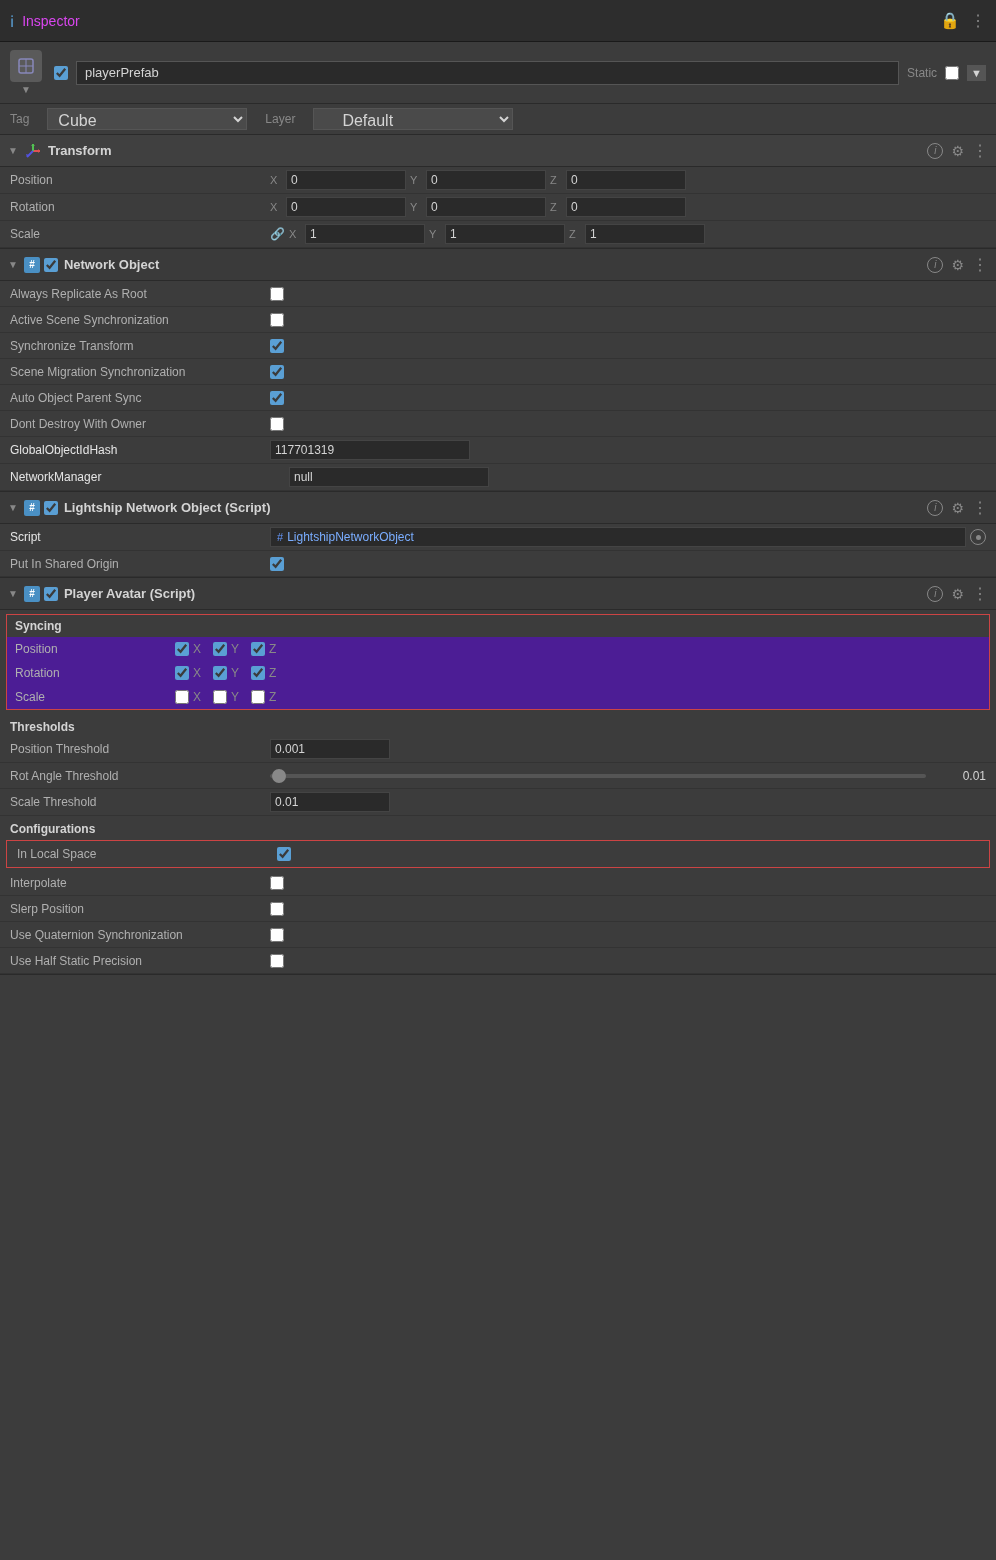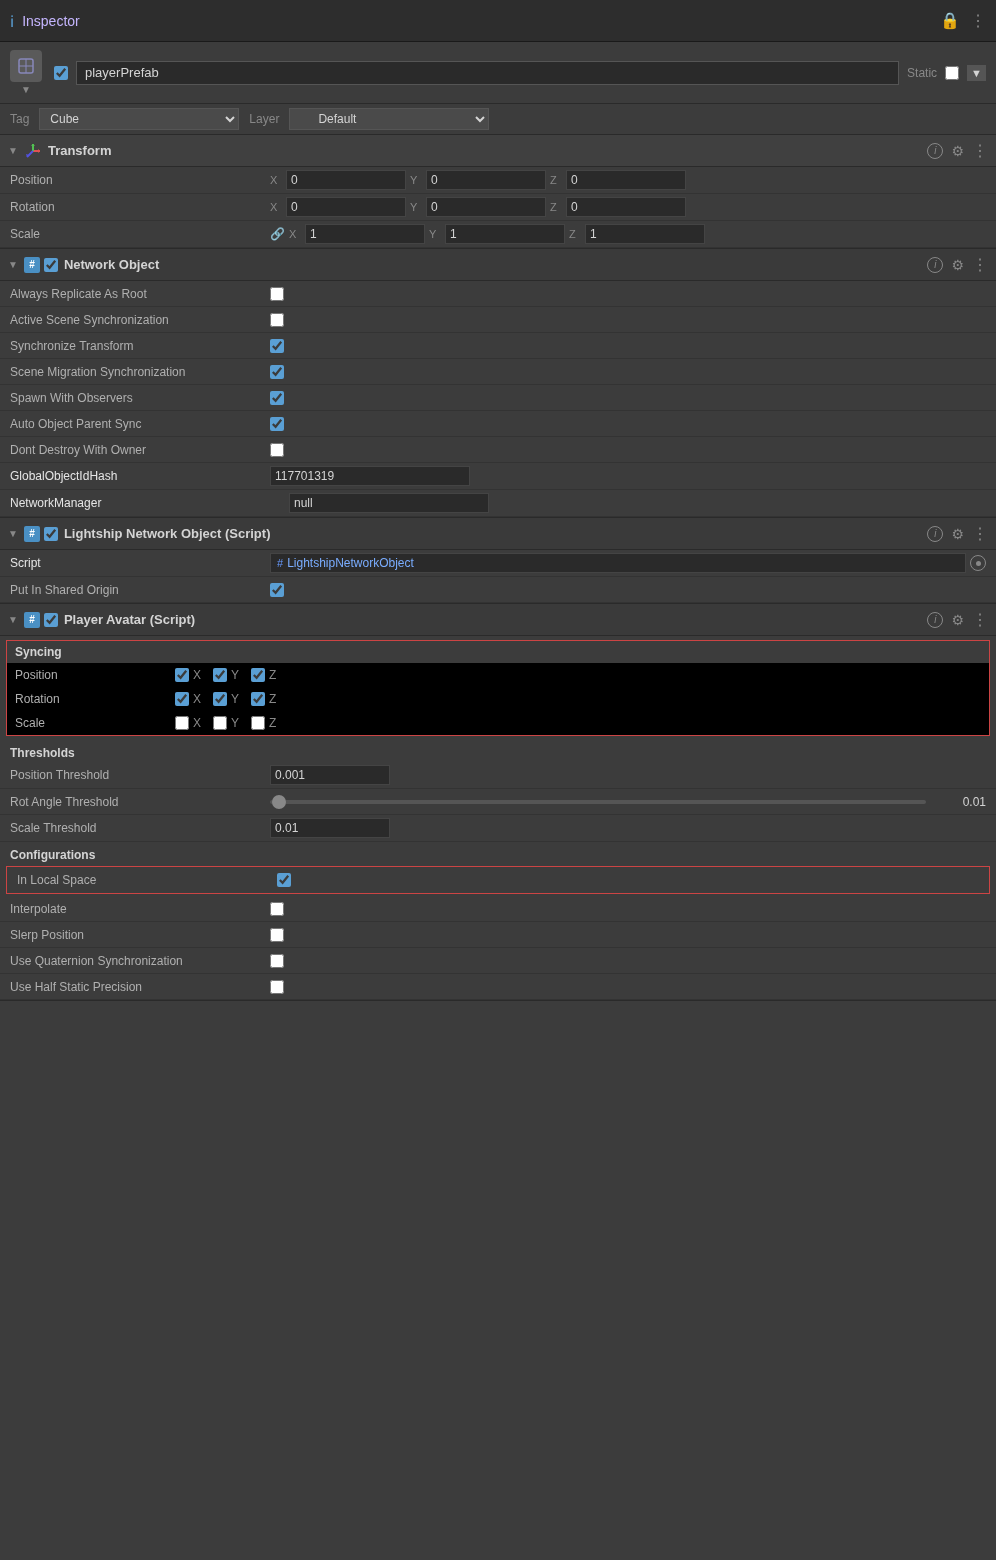--- a/index.html
+++ b/index.html
@@ -22,21 +22,21 @@
       border-bottom: 1px solid #1a1a1a;
     }
     .inspector-header-left {
       display: flex;
       align-items: center;
       gap: 8px;
     }
     .inspector-title {
       font-size: 14px;
       font-weight: 500;
-      color: #c4b5fd;
+      color: #d946ef;
     }
     .header-icons {
       display: flex;
       gap: 10px;
       align-items: center;
     }
     .icon-btn {
       color: #888;
       font-size: 16px;
       cursor: pointer;
@@ -87,33 +87,33 @@
       font-size: 11px;
       cursor: pointer;
     }
 
     
     .tag-layer-row {
       background: #3c3c3c;
       display: flex;
       align-items: center;
       padding: 4px 10px;
-      gap: 10px;
+      gap: 18px;
       border-bottom: 1px solid #2a2a2a;
     }
     .tag-label, .layer-label {
       color: #888;
       font-size: 12px;
     }
     .tag-select, .layer-select {
       background: #4a4a4a;
       border: 1px solid #555;
       color: #d4d4d4;
       padding: 2px 6px;
-      font-size: 12px;
+      font-size: 16px;
       height: 22px;
       cursor: pointer;
     }
     .tag-select { width: 200px; }
     .layer-select { width: 200px; padding-left: 24px; }
 
     
     .section-header {
       background: #3a3a3a;
       display: flex;
@@ -219,21 +219,21 @@
     }
     .script-ref-icon {
       color: #6699ff;
       font-size: 11px;
     }
 
     
     .syncing-box {
       border: 1.5px solid #cc4444;
       margin: 4px 6px;
-      background: #000000;
+      background: #4c1d95;
     }
     .syncing-title-row {
       padding: 4px 8px;
       font-weight: 600;
       font-size: 12px;
       color: #d4d4d4;
       background: #3c3c3c;
     }
     .syncing-prop-row {
       display: flex;
@@ -516,26 +516,20 @@
         <input type="checkbox" checked="" class="checkbox-prop" style="">
       </div>
   </div>
   <div class="prop-row">
     <span class="prop-label">Scene Migration Synchronization</span>
     <div class="prop-value">
         <input type="checkbox" checked="" class="checkbox-prop" style="">
       </div>
   </div>
   <div class="prop-row">
-    <span class="prop-label">Spawn With Observers</span>
-    <div class="prop-value">
-        <input type="checkbox" checked="" class="checkbox-prop" style="">
-      </div>
-  </div>
-  <div class="prop-row">
     <span class="prop-label">Auto Object Parent Sync</span>
     <div class="prop-value">
         <input type="checkbox" checked="" class="checkbox-prop" style="">
       </div>
   </div>
   <div class="prop-row">
     <span class="prop-label">Dont Destroy With Owner</span>
     <div class="prop-value">
         <input type="checkbox" class="checkbox-prop" style="">
       </div>

